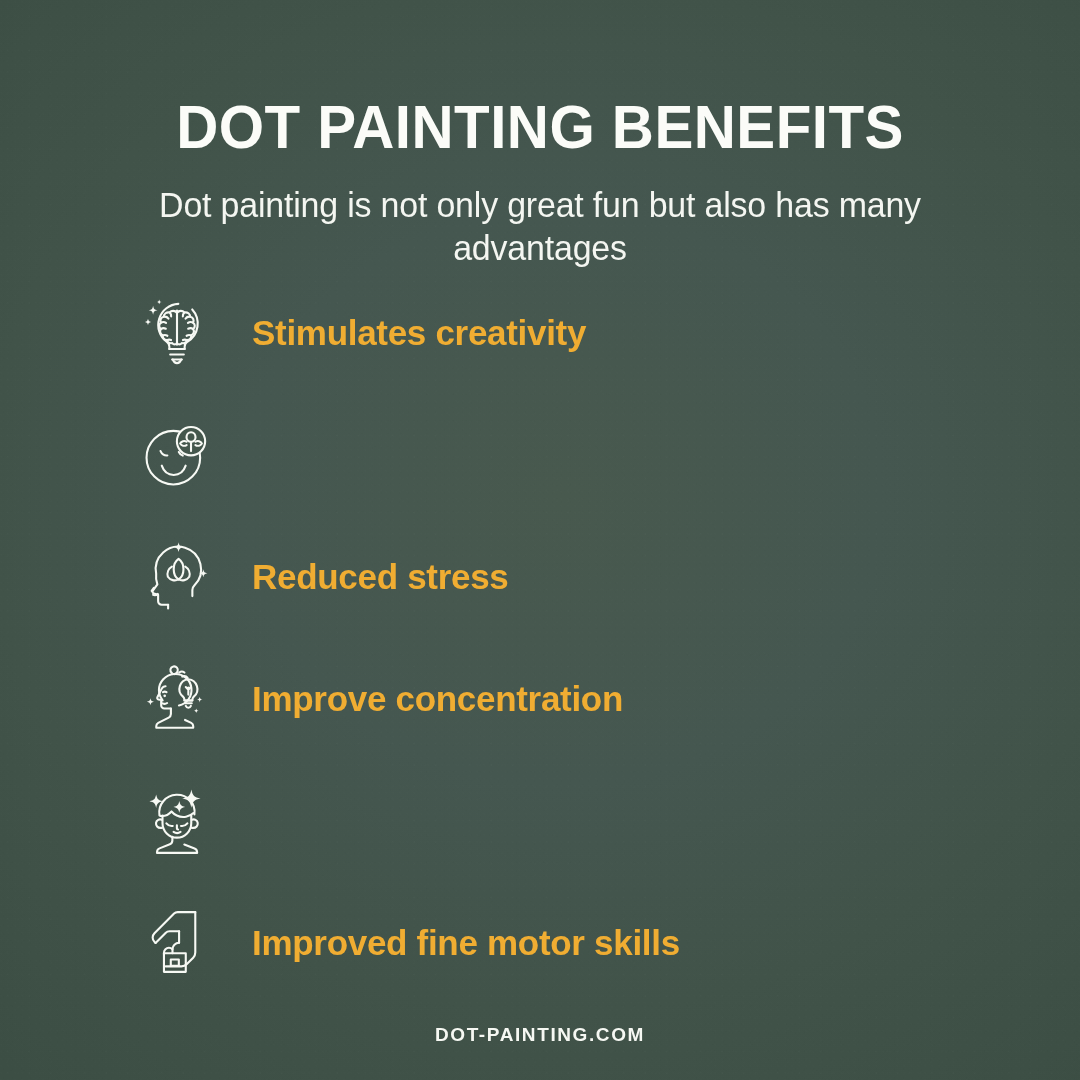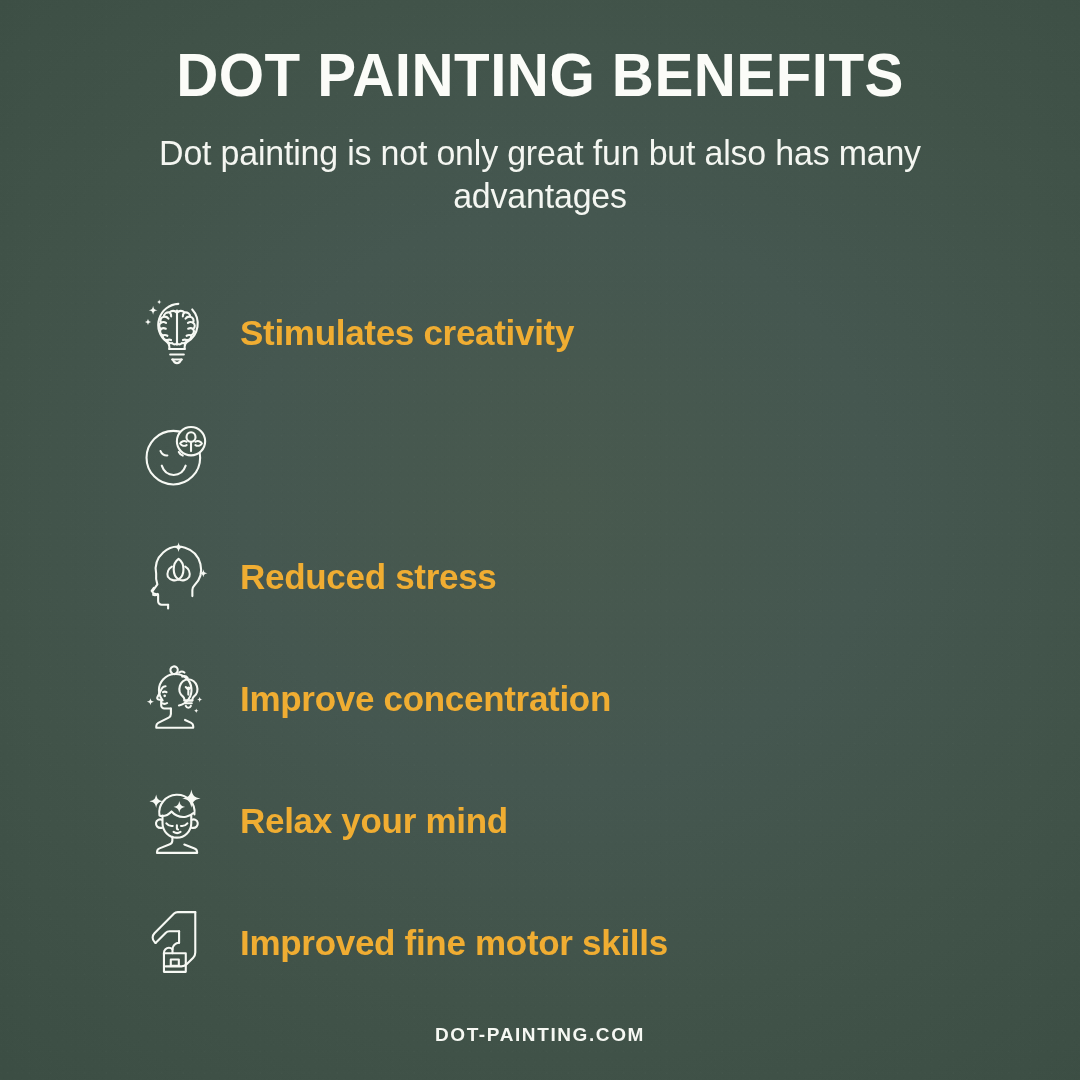--- a/index.html
+++ b/index.html
@@ -45,21 +45,21 @@
     background-size: 7px 7px, 11px 11px, 9px 9px, 13px 13px;
     opacity: .55;
   }
 
   
   .header {
     position: absolute;
     top: 0;
     left: 0;
     right: 0;
-    padding-top: 44px;
+    padding-top: 96px;
     text-align: center;
     z-index: 3;
   }
 
   .poster-title {
     font-family: "Liberation Sans", sans-serif;
     font-size: 62px;
     line-height: 1.0;
     font-weight: 700;
     color: #FBFCF8;
@@ -86,20 +86,21 @@
     left: 134px;
     width: 820px;
     z-index: 3;
   }
 
   .benefit-row {
     display: flex;
     align-items: center;
     height: 88px;
     margin-bottom: 34px;
+    gap: 12px;
   }
   .benefit-row:last-child { margin-bottom: 0; }
 
   .benefit-icon {
     flex: 0 0 86px;
     width: 86px;
     height: 86px;
     display: flex;
     align-items: center;
     justify-content: center;
@@ -284,21 +285,20 @@
 
           <path d="M29.2 41.8c1.7 1.2 4 1.2 5.7 0"></path>
 
           <path d="M28.2 45.7v3.1c0 1.4-.8 2.6-2.1 3.1l-8.4 3.4c-1.3.5-2.1 1.7-2.1 3.1v.6h32.9v-.6c0-1.4-.8-2.6-2.1-3.1L38 52.1"></path>
 
           <path class="solid" d="M43.8 6.9c1.1 5.2 2.3 6.4 7.5 7.5-5.2 1.1-6.4 2.3-7.5 7.5-1.1-5.2-2.3-6.4-7.5-7.5 5.2-1.1 6.4-2.3 7.5-7.5z"></path>
           <path class="solid" d="M14.9 11.1c.8 3.8 1.7 4.7 5.5 5.5-3.8.8-4.7 1.7-5.5 5.5-.8-3.8-1.7-4.7-5.5-5.5 3.8-.8 4.7-1.7 5.5-5.5z"></path>
           <path class="solid" d="M33.9 16.5c.7 3.3 1.5 4.1 4.8 4.8-3.3.7-4.1 1.5-4.8 4.8-.7-3.3-1.5-4.1-4.8-4.8 3.3-.7 4.1-1.5 4.8-4.8z"></path>
         </svg>
       </span>
-      <span class="benefit-label">Relax your mind</span>
     </div>
 
     <div class="benefit-row">
       <span class="benefit-icon">
         <svg viewBox="0 0 64 64">
 
           <path d="M47 7.5v33.2c0 1.6-.6 3.1-1.7 4.2l-5.4 5.4a6 6 0 0 1-4.2 1.7H22.8"></path>
           <path d="M47 7.5H32.6c-1.1 0-2.2.4-3 1.2L13.5 24.8a5 5 0 0 0 0 7.1l.9.9"></path>
 
           <path d="M14.4 32.8l8.2-8.2a4.6 4.6 0 0 1 3.3-1.4h7.8"></path>

